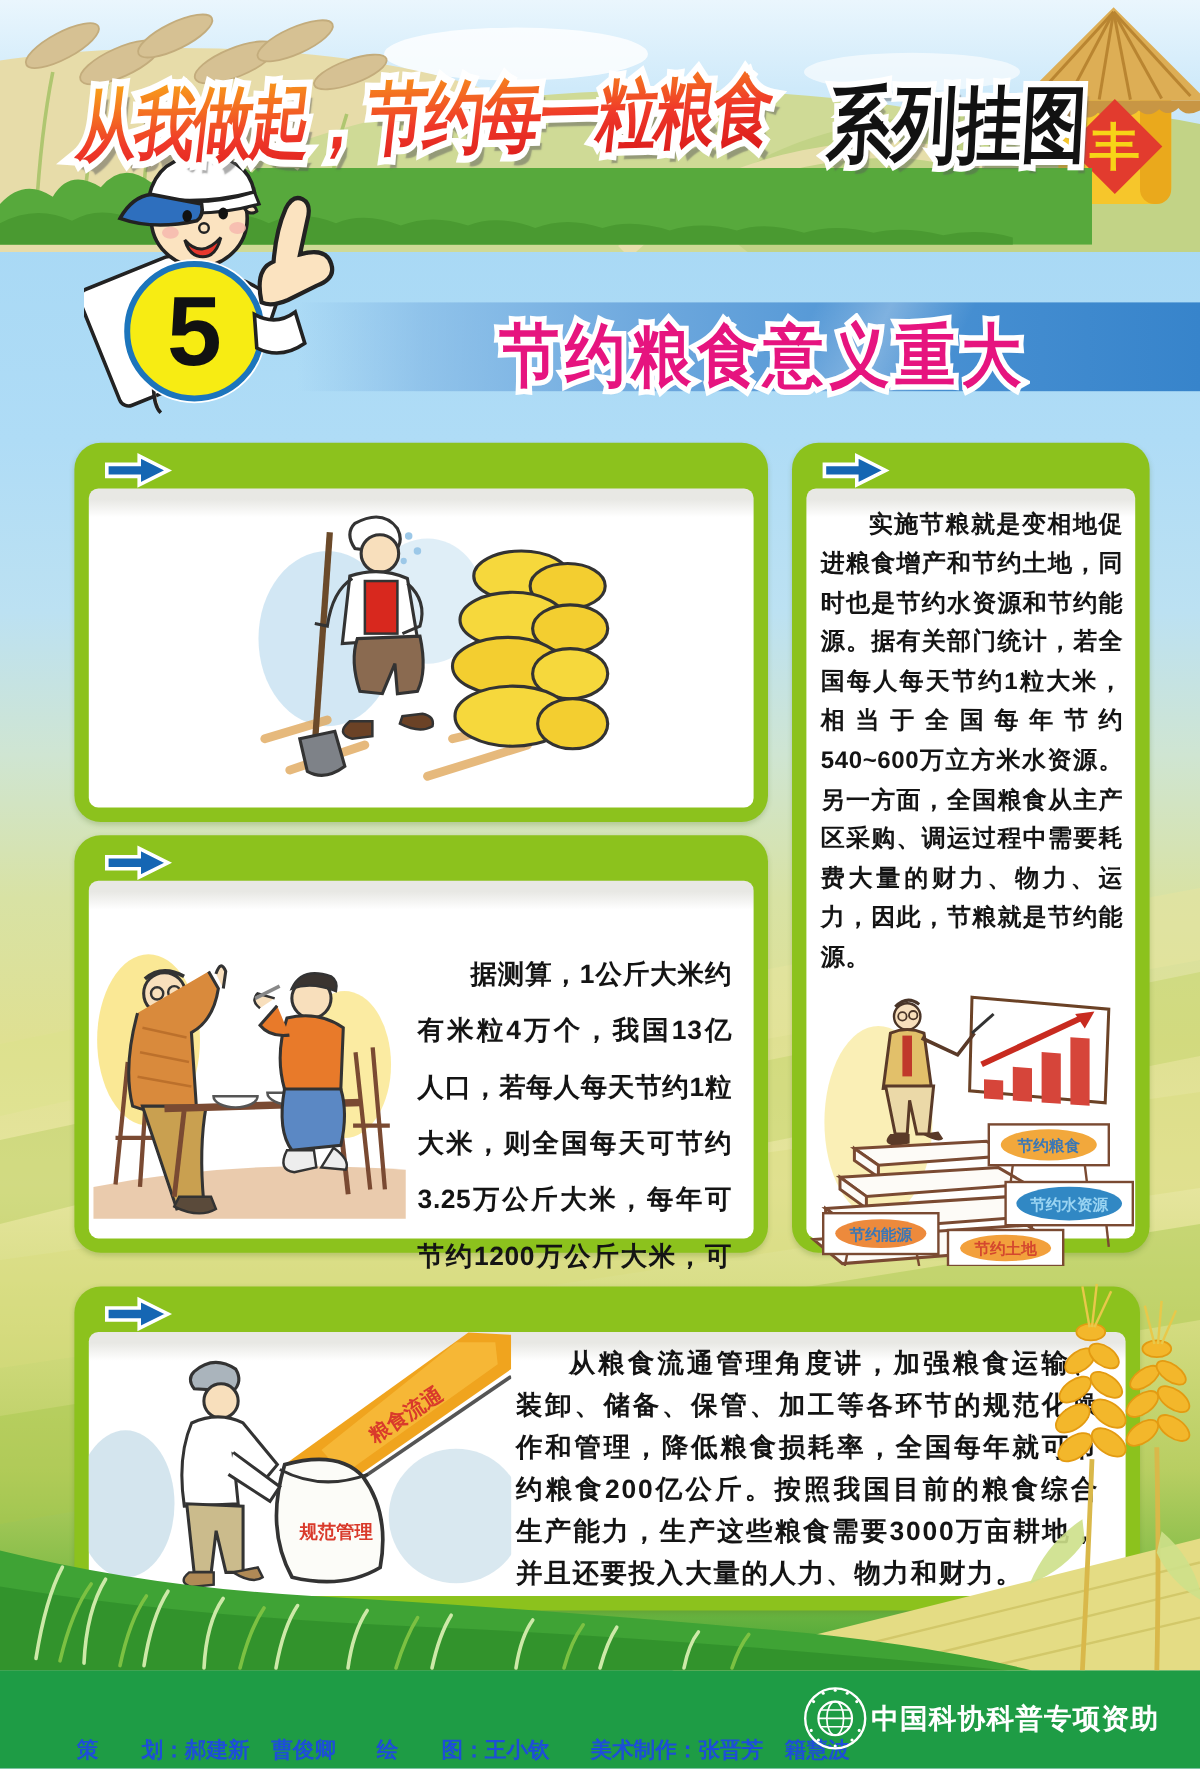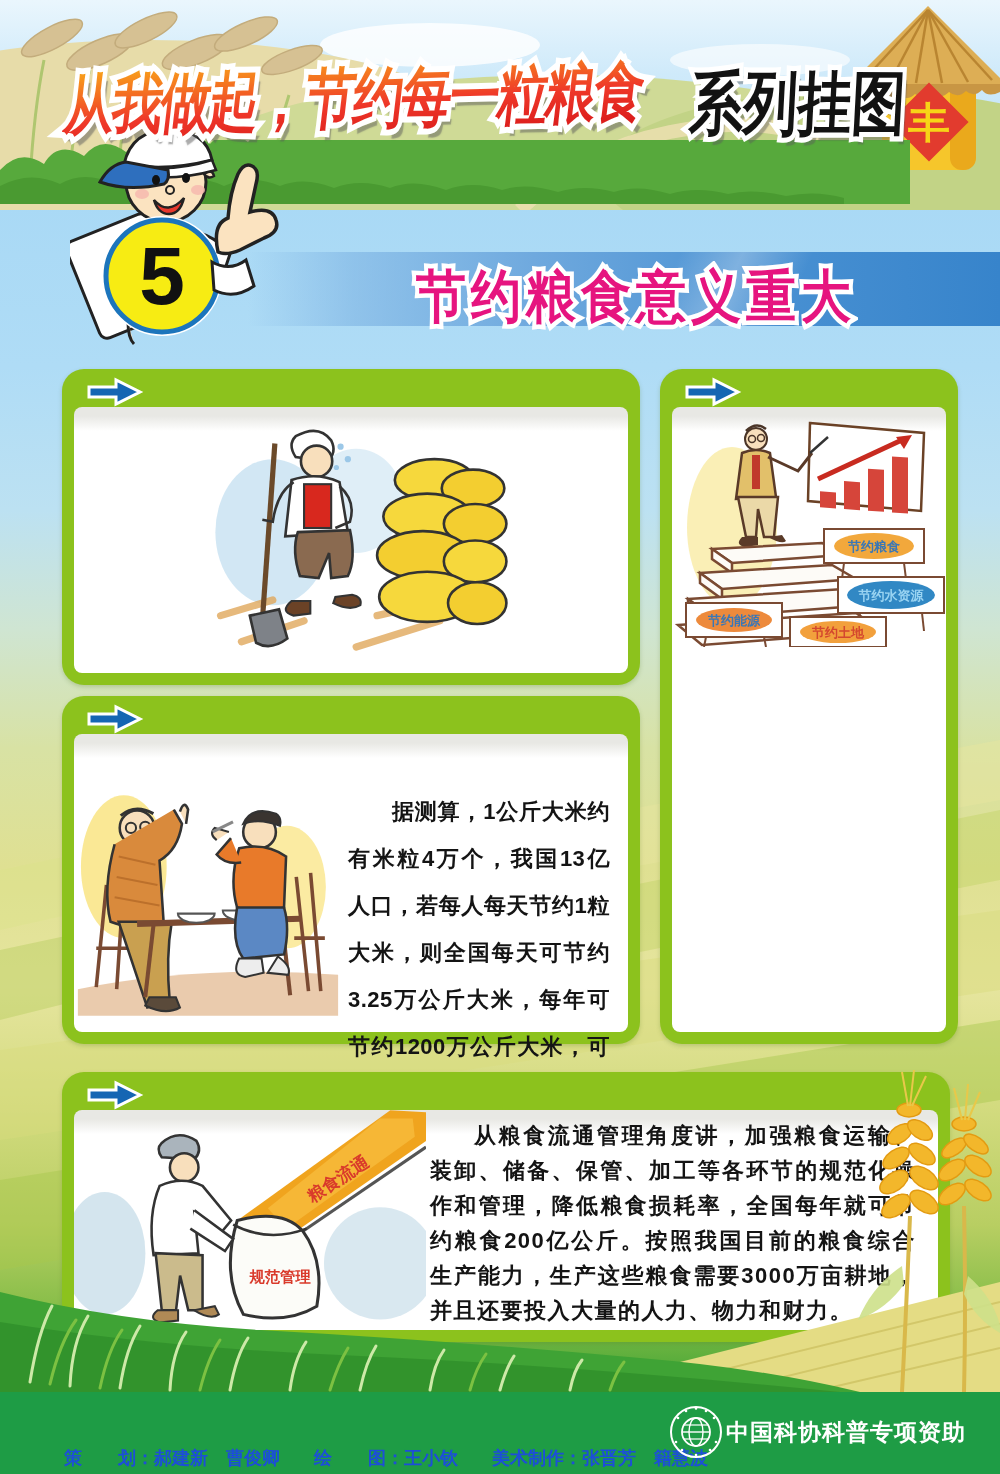--- a/index.html
+++ b/index.html
@@ -284,20 +284,23 @@
         </div>
       </div>
     </div>
   </div>
 
   <div class="panel" style="left:660px;top:369px;width:298px;height:675px;">
     <svg class="arrow-ic" viewBox="0 0 58 30">
       <polygon points="3,10 30,10 30,3 54,15 30,27 30,20 3,20" fill="#1566B3" stroke="#fff" stroke-width="3"></polygon>
     </svg>
     <div class="panel-body">
+      <div style="padding:14px 10px 0 12px;">
+        <div class="p-text t3">实施节粮就是变相地促进粮食增产和节约土地，同时也是节约水资源和节约能源。据有关部门统计，若全国每人每天节约1粒大米，相当于全国每年节约540~600万立方米水资源。另一方面，全国粮食从主产区采购、调运过程中需要耗费大量的财力、物力、运力，因此，节粮就是节约能源。</div>
+      </div>
       <svg style="width:100%;height:240px;" viewBox="0 0 274 240">
         <ellipse cx="60" cy="120" rx="45" ry="80" fill="#F5E27A" opacity="0.55"></ellipse>
 
         <g>
           <polygon points="138,16 252,26 249,104 136,94" fill="#FFFFFF" stroke="#6B4226" stroke-width="2.5"></polygon>
           <g fill="#D6453A">
             <rect x="148" y="74" width="16" height="16" transform="skewY(4)"></rect>
             <rect x="172" y="62" width="16" height="28" transform="skewY(4)"></rect>
             <rect x="196" y="48" width="16" height="42" transform="skewY(4)"></rect>
             <rect x="220" y="34" width="16" height="56" transform="skewY(4)"></rect>

